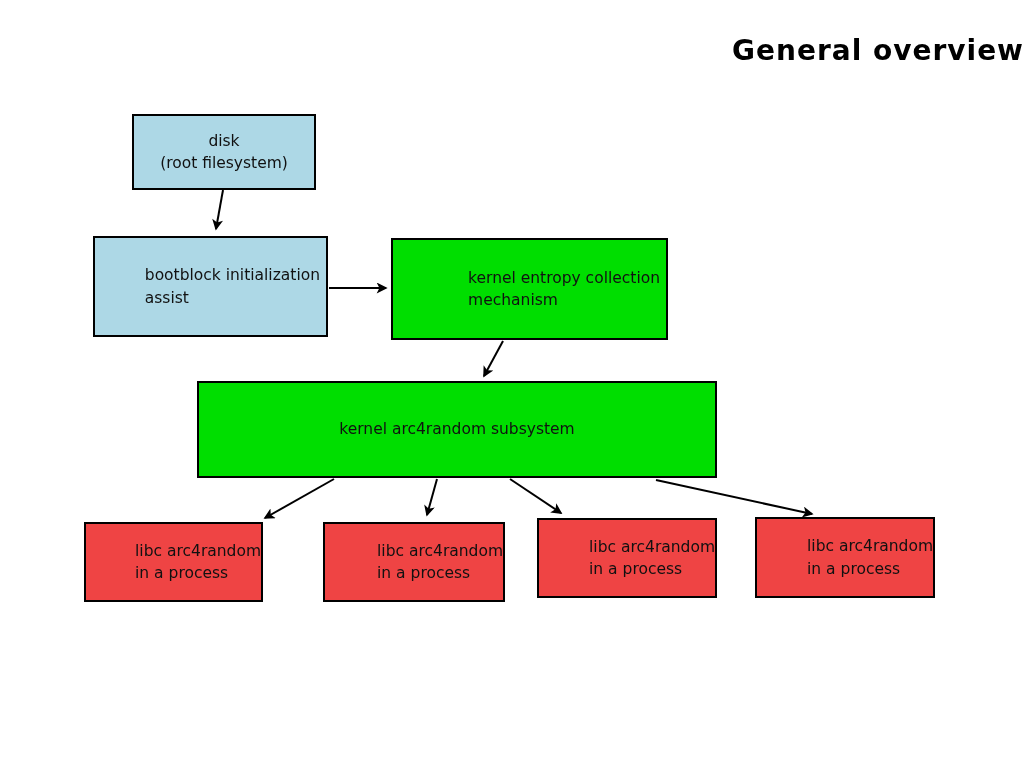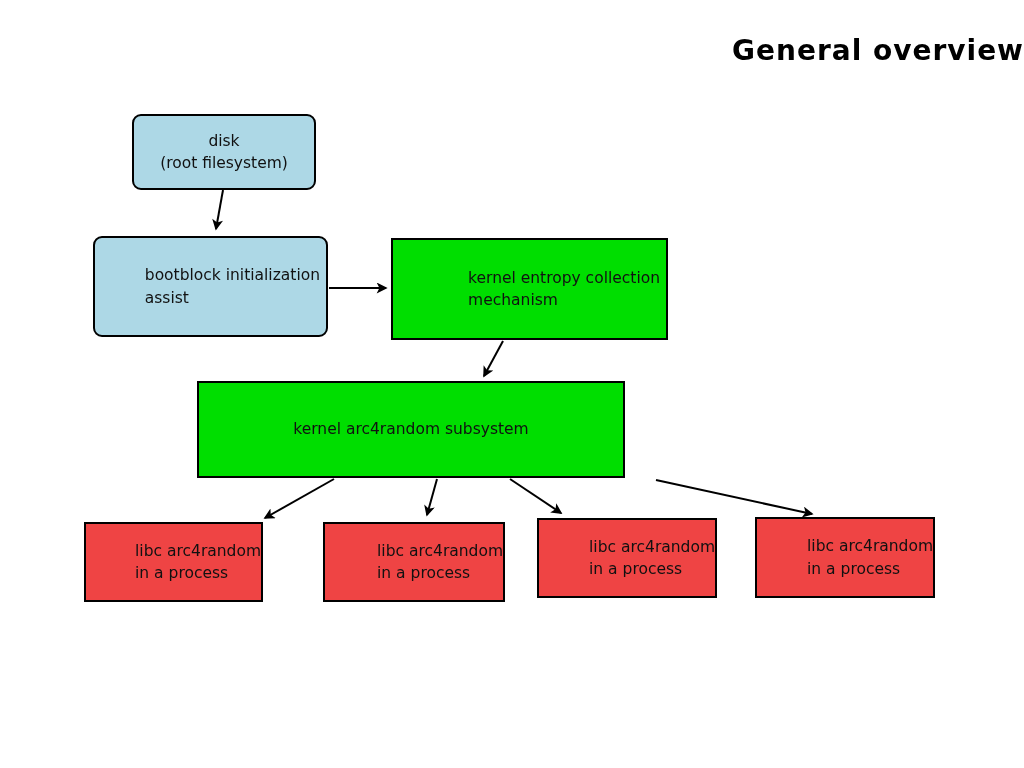--- a/index.html
+++ b/index.html
@@ -29,28 +29,28 @@
     border: 2px solid #000000;
     display: flex;
     align-items: center;
     color: #111111;
     font-size: 15.5px;
     line-height: 1.45;
     white-space: pre-line;
   }
   .node.center { justify-content: center; text-align: center; }
   .node.left   { justify-content: flex-end; text-align: left; }
-  .fill-blue   { background: #ADD8E6; border-radius: 9px; }
+  .fill-blue   { background: #ADD8E6; }
   .fill-green  { background: #00DE00; }
   .fill-orange { background: #ef4444; }
 
   .node-disk      { left: 132px; top: 114px; width: 184px; height: 76px; }
   .node-bootblock { left:  93px; top: 236px; width: 235px; height: 101px; padding-left: 19px; padding-right: 6px; }
   .node-entropy   { left: 391px; top: 238px; width: 277px; height: 102px; padding-left: 20px; padding-right: 6px; }
-  .node-arc4      { left: 197px; top: 381px; width: 428px; height:  97px; }
+  .node-arc4      { left: 197px; top: 381px; width: 520px; height:  97px; }
   .node-libc1     { left:  84px; top: 522px; width: 179px; height:  80px; padding-left: 25px; }
   .node-libc2     { left: 323px; top: 522px; width: 182px; height:  80px; padding-left: 23px; }
   .node-libc3     { left: 537px; top: 518px; width: 180px; height:  80px; padding-left: 25px; }
   .node-libc4     { left: 755px; top: 517px; width: 180px; height:  81px; padding-left: 25px; }
 
   .edges {
     position: absolute;
     left: 0; top: 0;
     width: 1024px;
     height: 768px;

